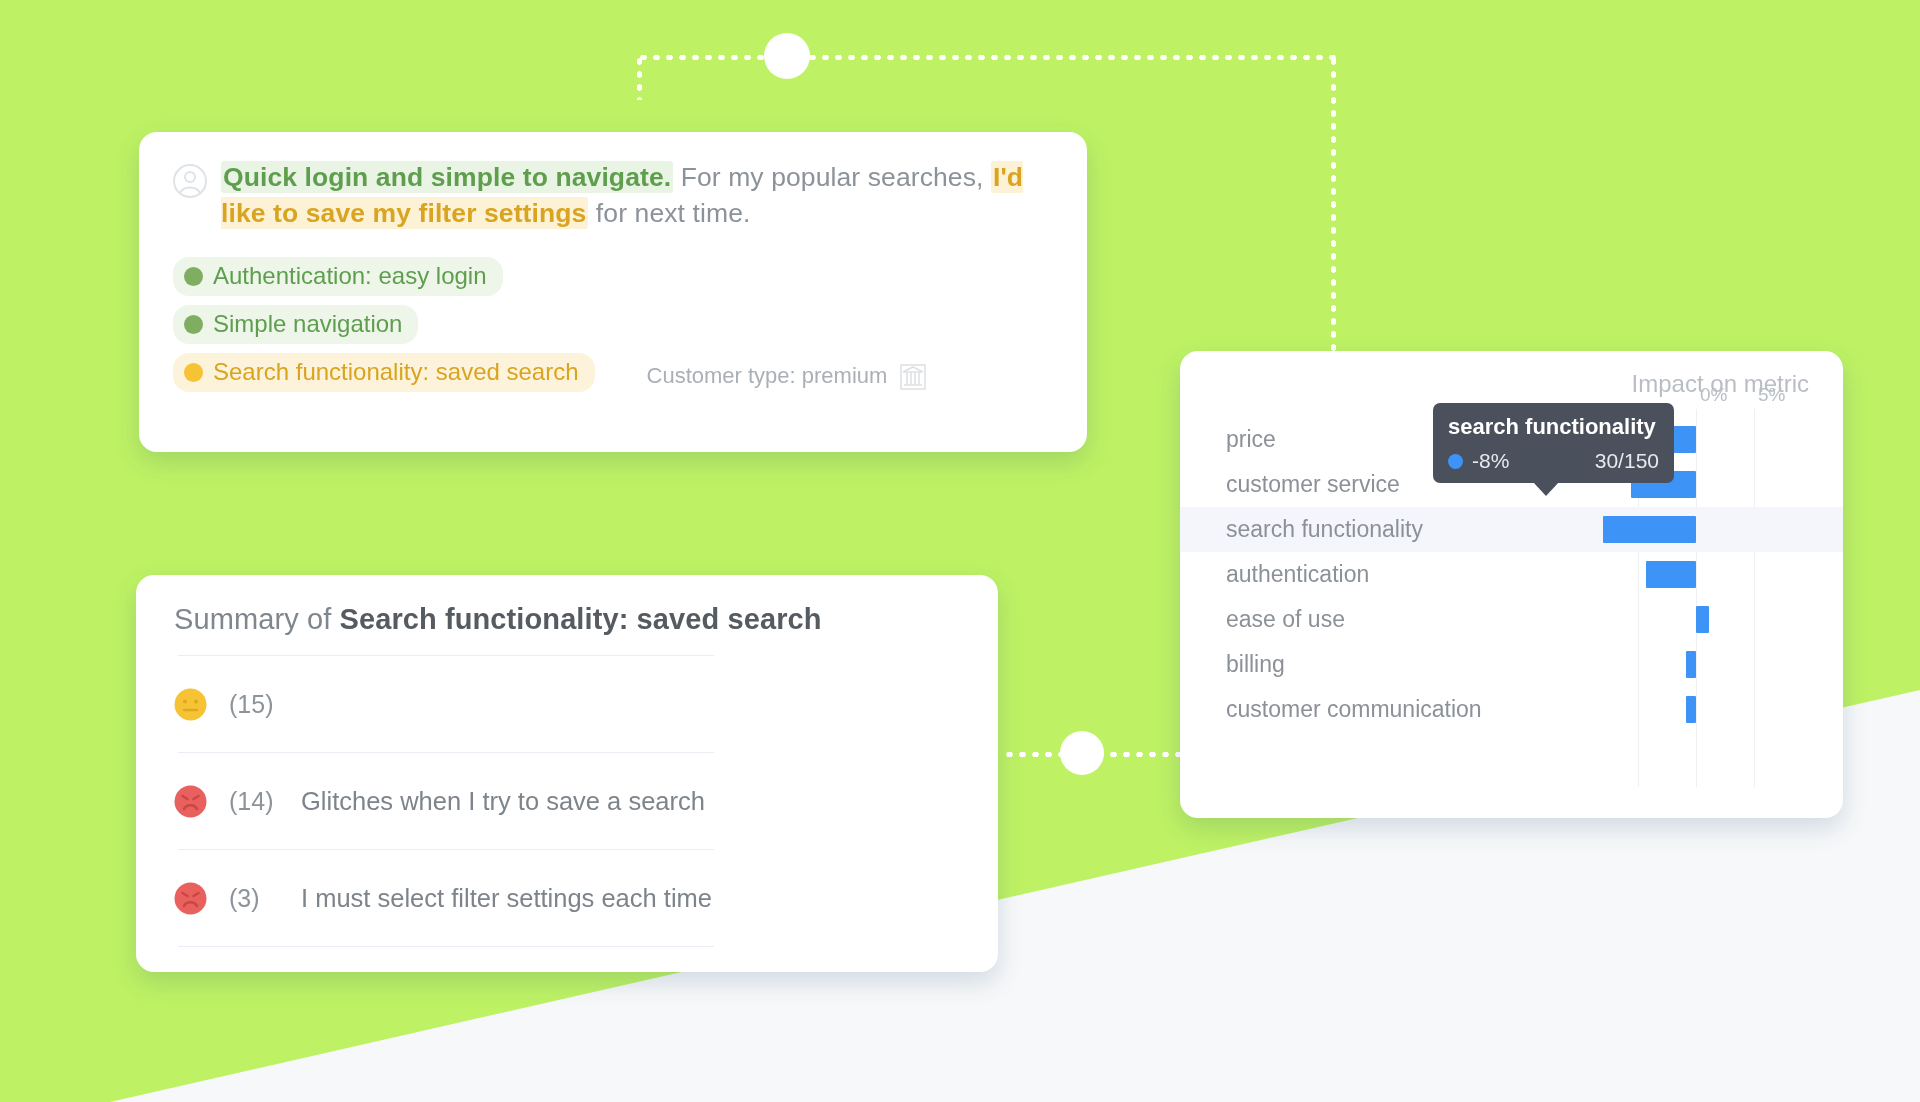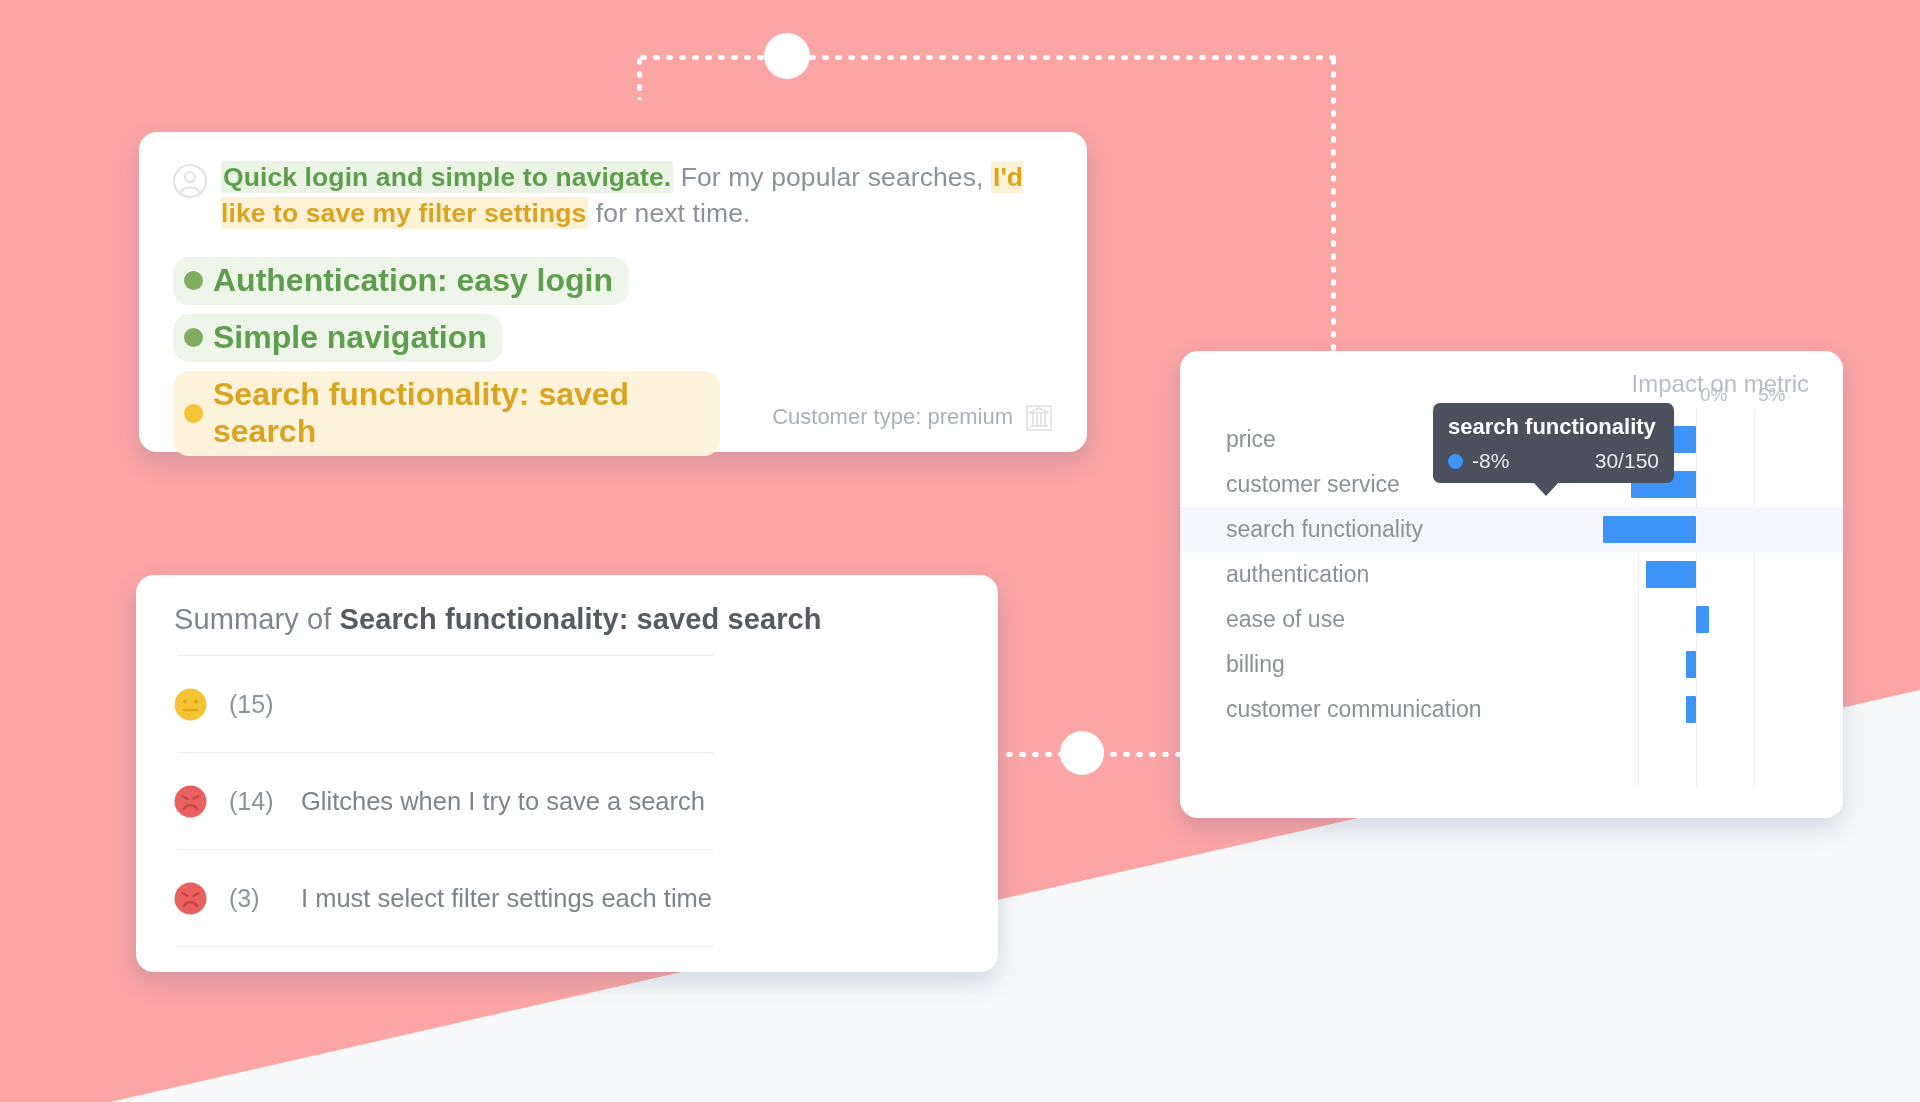--- a/index.html
+++ b/index.html
@@ -4,21 +4,21 @@
 <style>
   * { box-sizing: border-box; margin: 0; padding: 0; }
   html, body {
     width: 1920px; height: 1102px;
     overflow: hidden;
     font-family: "Liberation Sans", sans-serif;
   }
   #stage {
     position: relative;
     width: 1920px; height: 1102px;
-    background: #fca5a5;
+    background: #bef264;
     overflow: hidden;
   }
   
   #diagonal-wedge {
     position: absolute;
     left: 0; top: 0; width: 1920px; height: 1102px;
     pointer-events: none;
   }
 
   
@@ -83,23 +83,22 @@
     font-weight: 700;
     border-radius: 3px;
     padding: 1px 2px;
   }
   .chips { margin-top: 26px; }
   .chip {
     display: inline-flex;
     align-items: center;
     border-radius: 16px;
     padding: 5px 16px 6px 11px;
-    font-size: 32px;
+    font-size: 24px;
     margin-bottom: 9px;
-    font-weight: bold;
   }
   .chip .bullet {
     width: 19px; height: 19px; border-radius: 50%;
     margin-right: 10px; flex: 0 0 19px;
     display: inline-block;
   }
   .chip-green { background: #eef5e9; color: #5e9e4e; }
   .chip-green .bullet { background: #7fae63; }
   .chip-yellow { background: #fdf2da; color: #d9a420; }
   .chip-yellow .bullet { background: #f5c333; }

